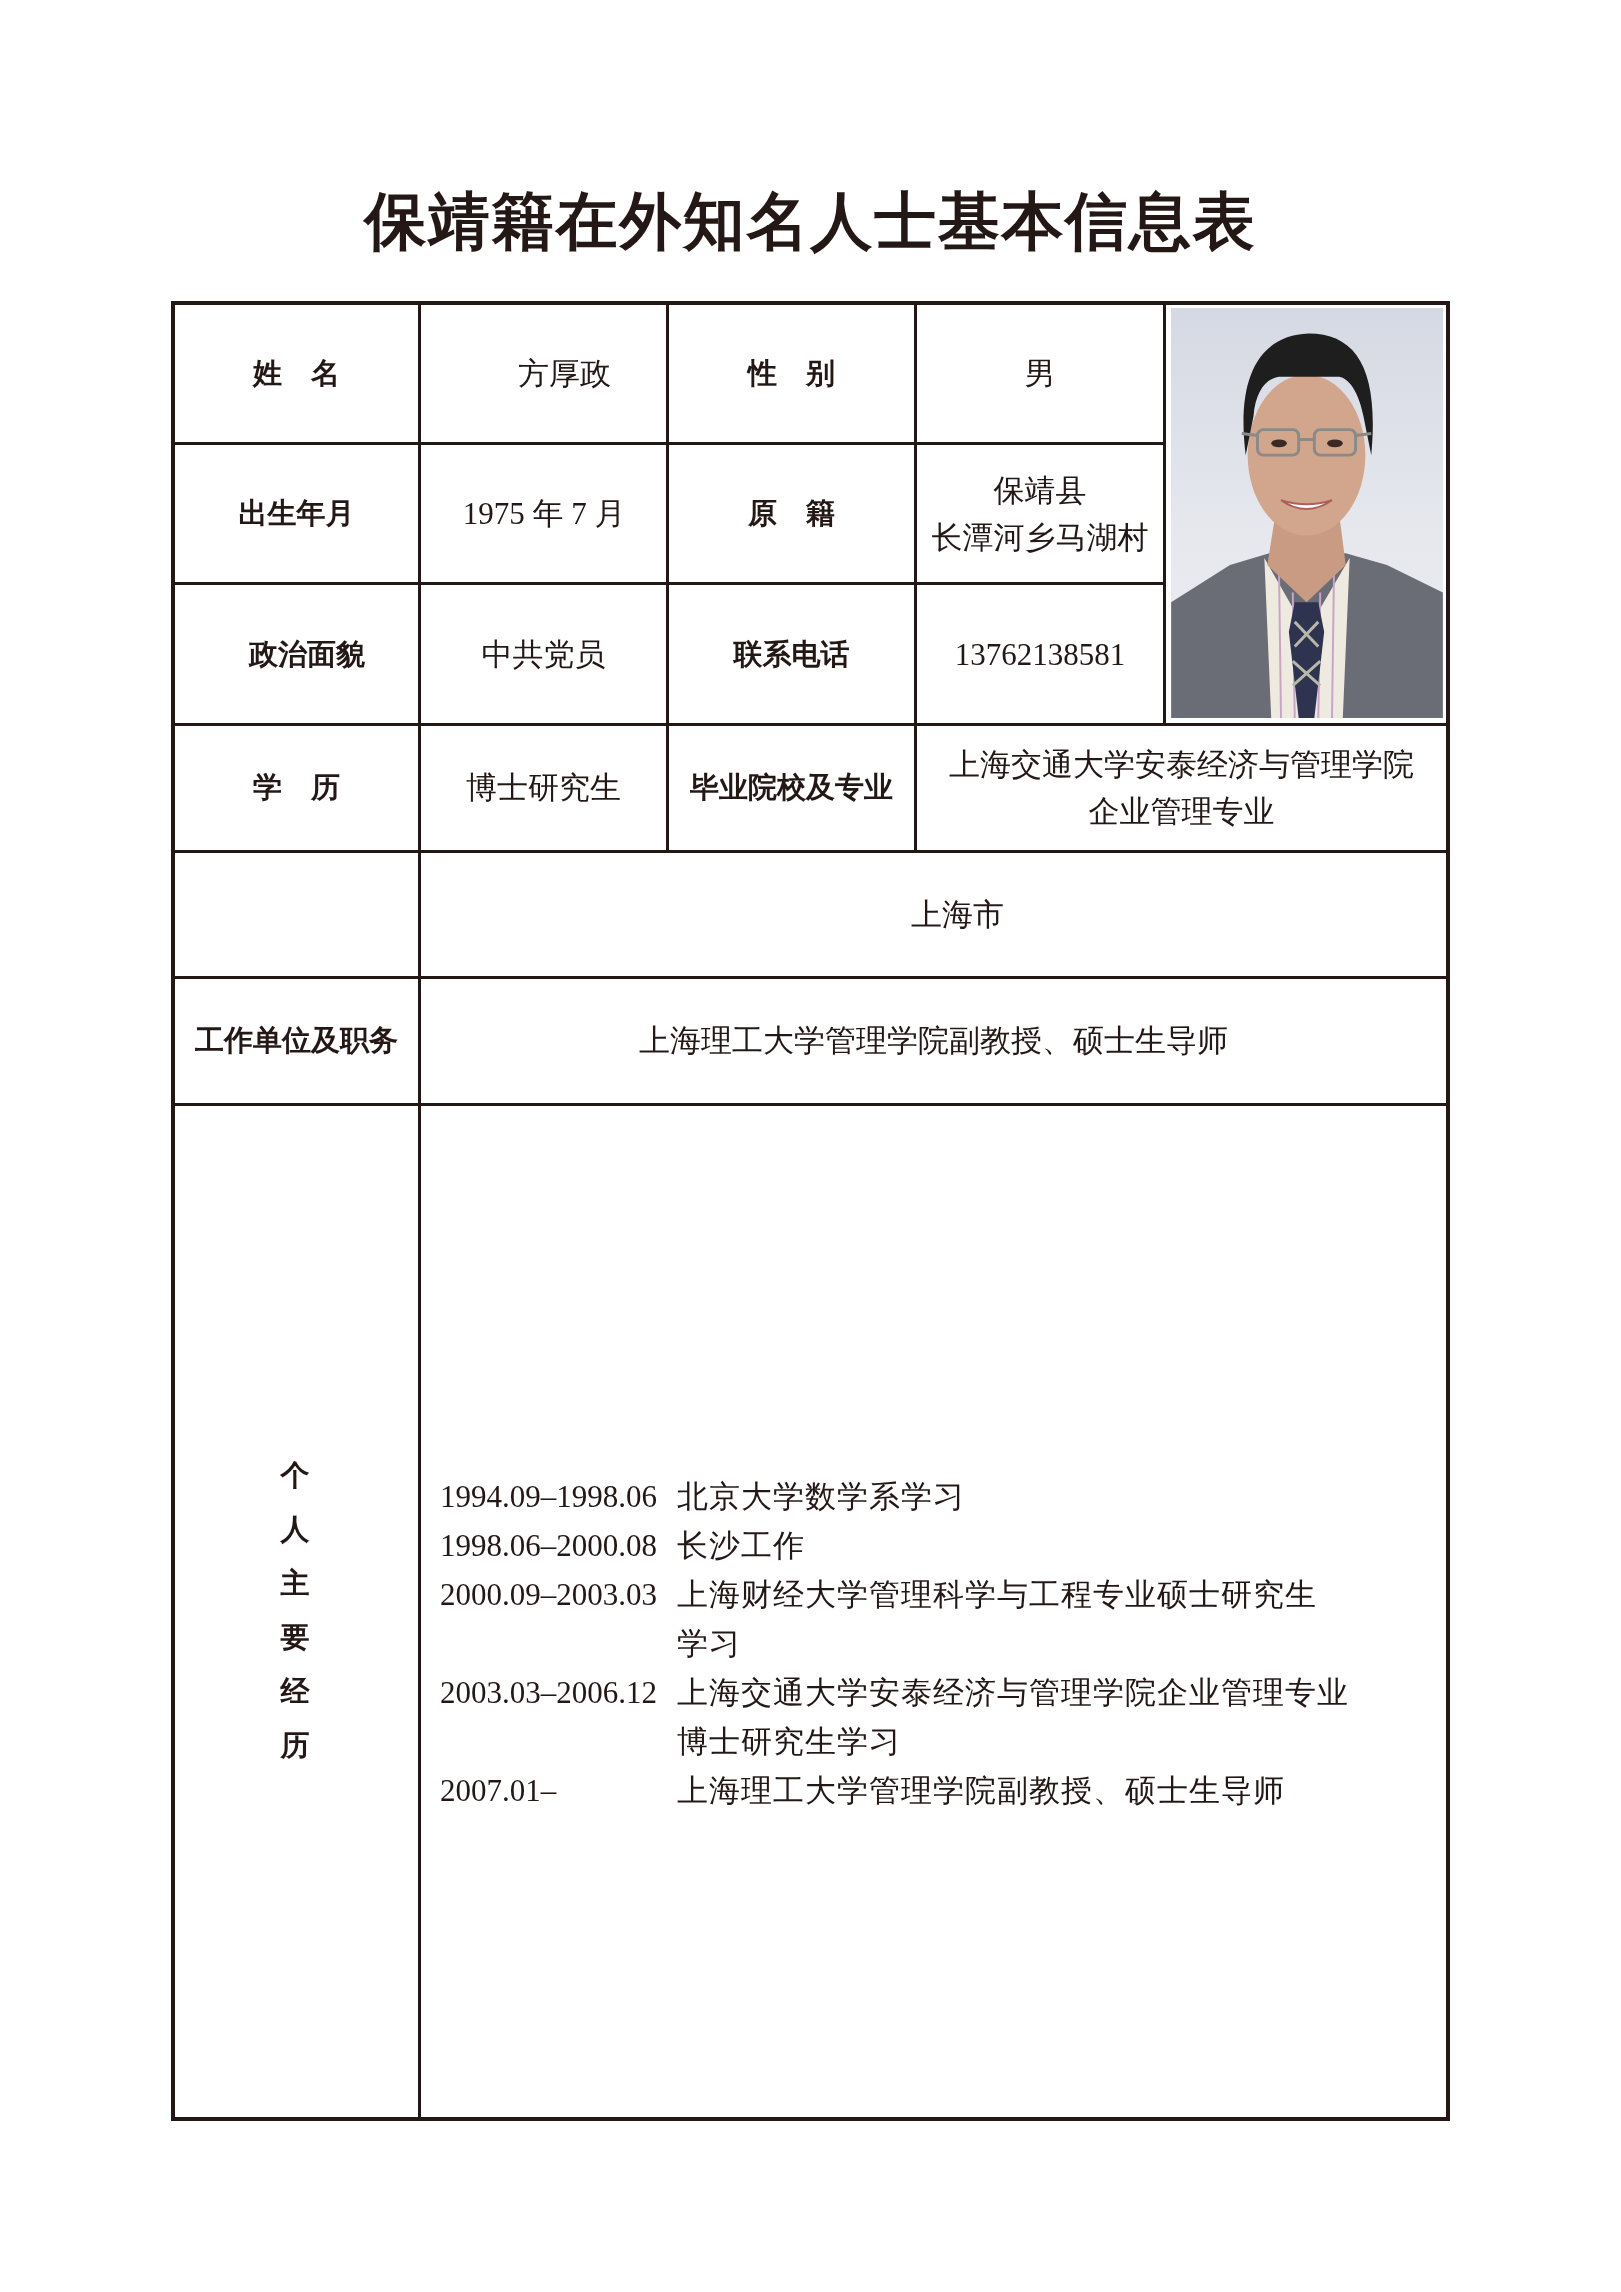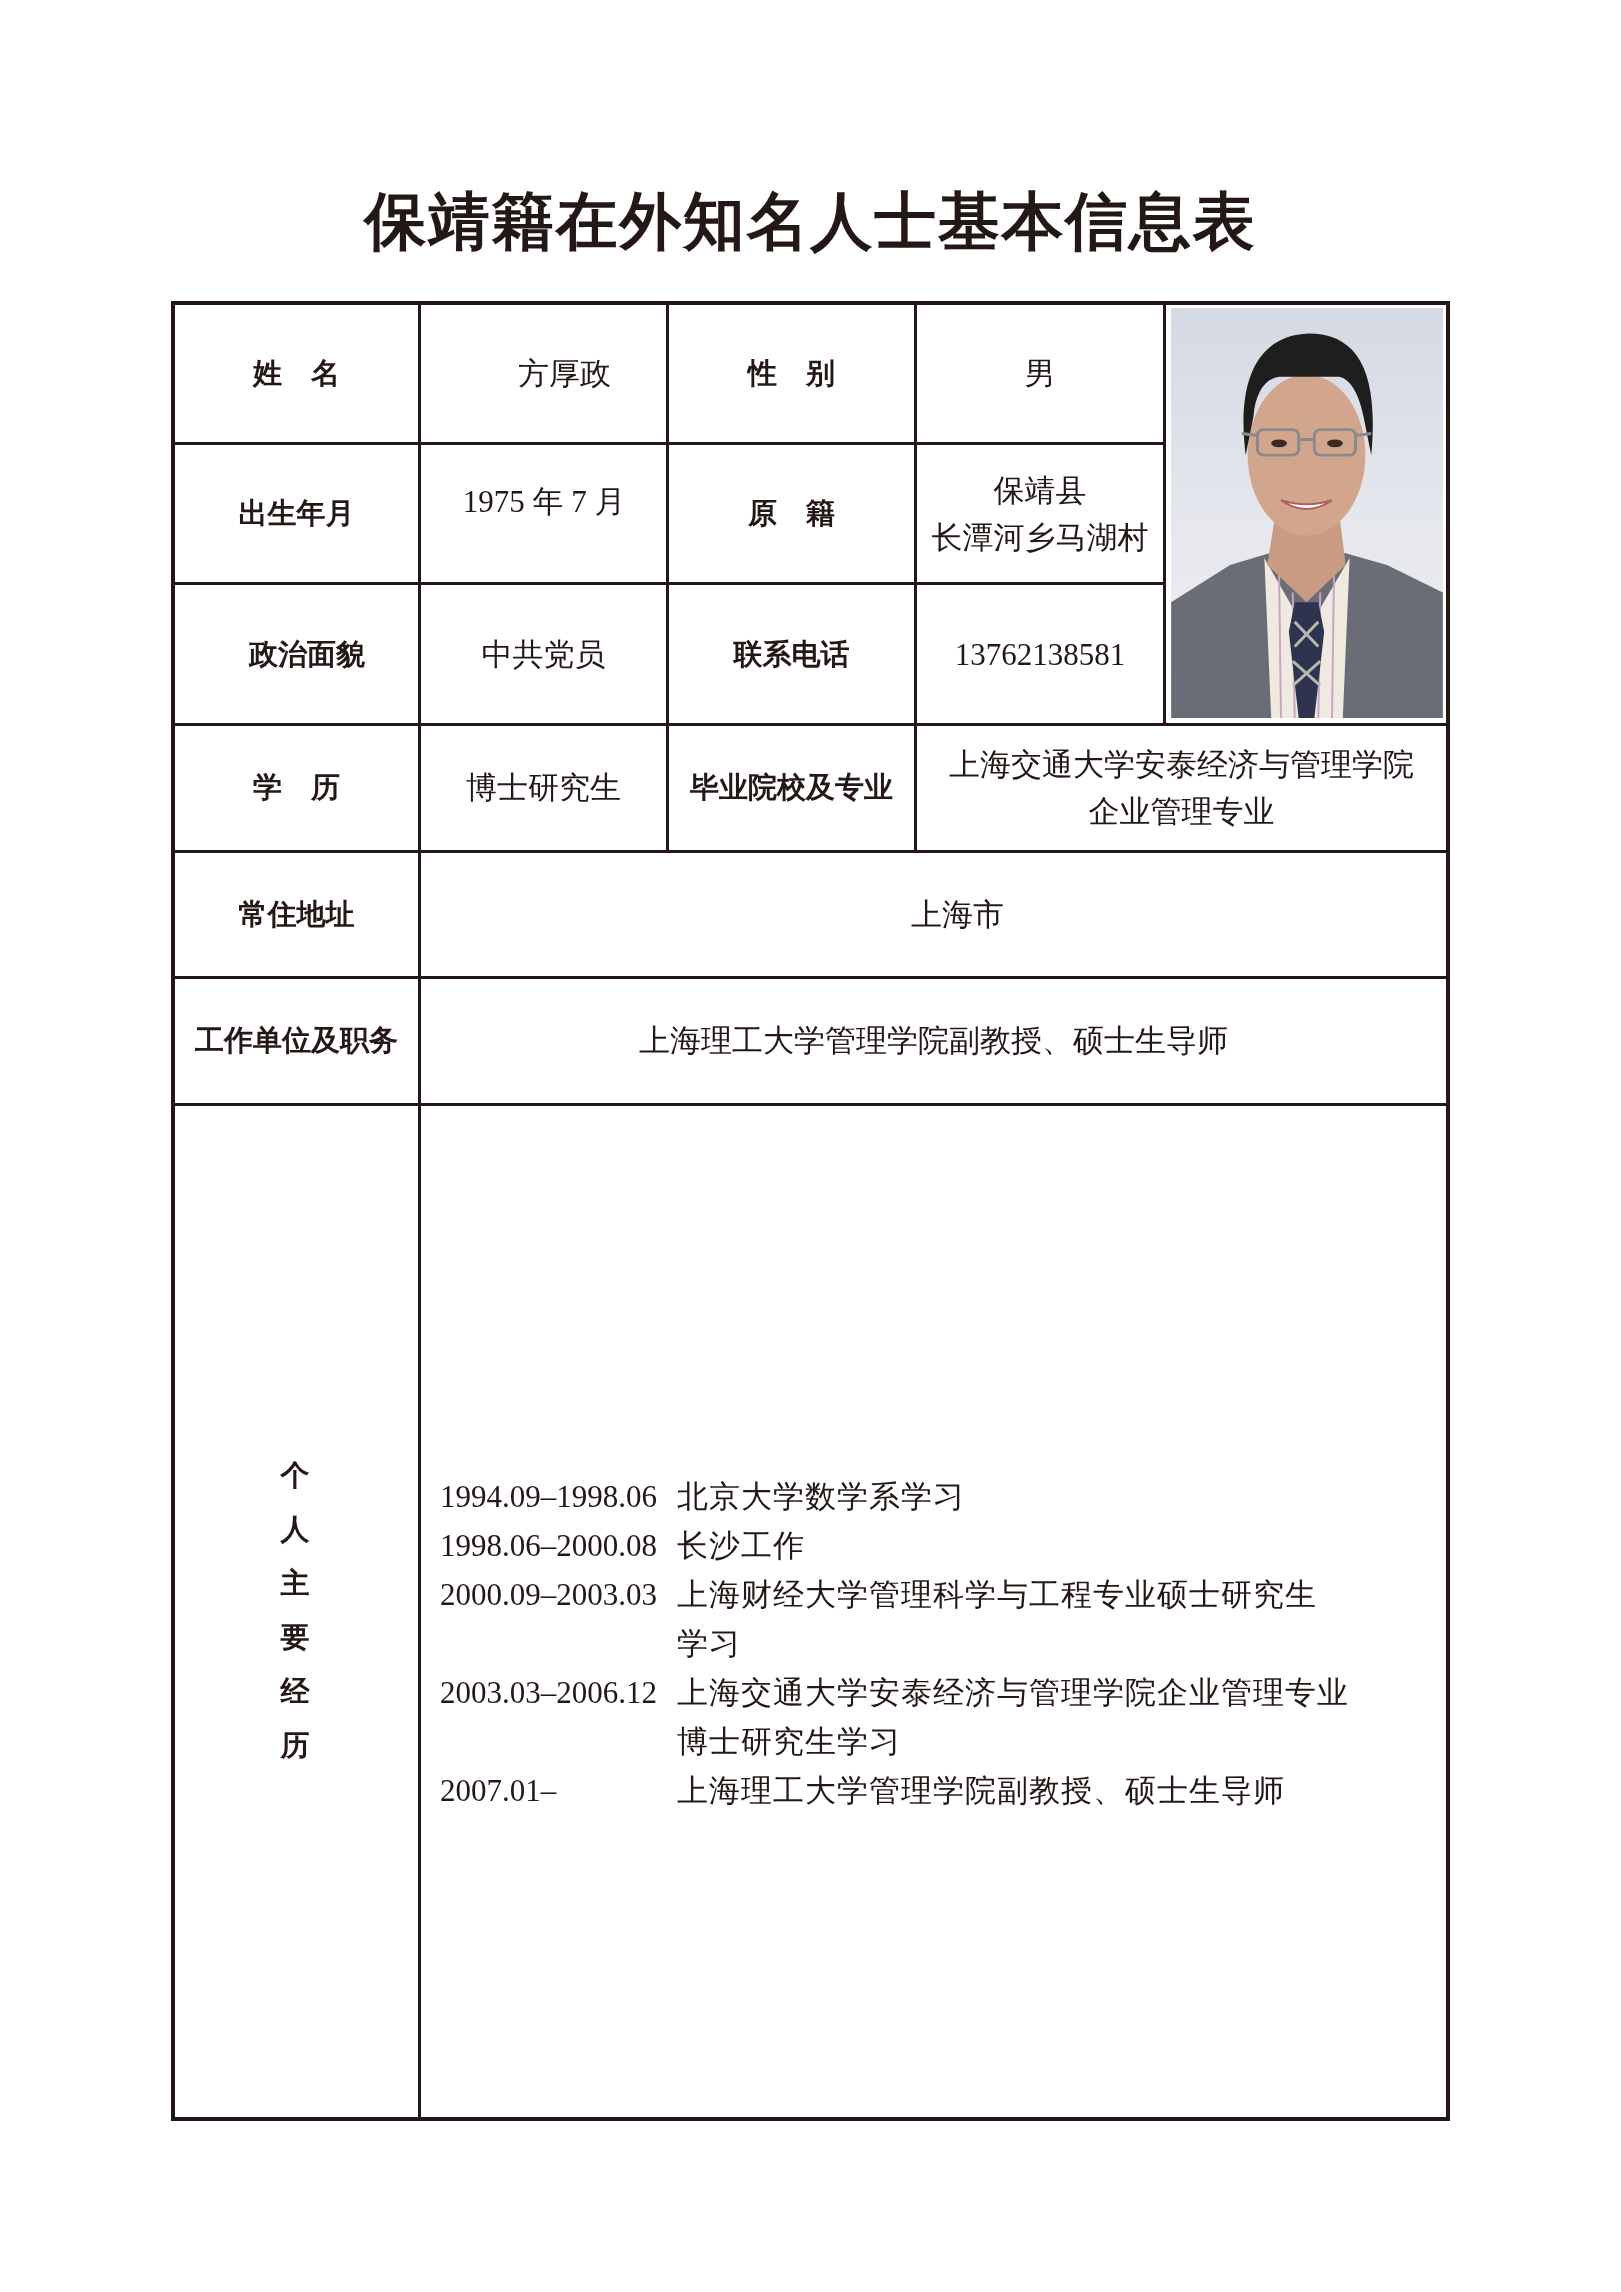--- a/index.html
+++ b/index.html
@@ -59,21 +59,21 @@
   <div class="cell lbl" style="left:3.9px;top:3.9px;width:243px;height:137px;">
       <span class="spaced">姓名</span>
     </div>
   <div class="cell val" style="left:250px;top:3.9px;width:287px;height:137px;">方厚政</div>
   <div class="cell lbl" style="left:498px;top:3.9px;width:245px;height:137px;">
       <span class="spaced">性别</span>
     </div>
   <div class="cell val" style="left:746px;top:3.9px;width:246px;height:137px;">男</div>
 
   <div class="cell lbl" style="left:3.9px;top:144px;width:243px;height:137px;">出生年月</div>
-  <div class="cell val" style="left:250px;top:132px;width:246px;height:137px;">1975 年 7 月</div>
+  <div class="cell val" style="left:250px;top:144px;width:246px;height:137px;">1975 年 7 月</div>
   <div class="cell lbl" style="left:498px;top:144px;width:245px;height:137px;">
       <span class="spaced">原籍</span>
     </div>
   <div class="cell val" style="left:746px;top:144px;width:246px;height:137px;flex-direction:column;">
     <div>保靖县</div>
     <div>长潭河乡马湖村</div>
   </div>
 
   <div class="cell lbl" style="left:3.9px;top:284px;width:243px;height:138px;padding-left:21px;">政治面貌</div>
   <div class="cell val" style="left:250px;top:284px;width:245px;height:138px;">中共党员</div>
@@ -111,21 +111,20 @@
   <div class="cell lbl" style="left:3.9px;top:425px;width:243px;height:123px;">
       <span class="spaced">学历</span>
     </div>
   <div class="cell val" style="left:250px;top:425px;width:245px;height:123px;">博士研究生</div>
   <div class="cell lbl" style="left:498px;top:425px;width:245px;height:123px;">毕业院校及专业</div>
   <div class="cell val" style="left:746px;top:425px;width:529px;height:123px;flex-direction:column;">
     <div>上海交通大学安泰经济与管理学院</div>
     <div>企业管理专业</div>
   </div>
 
-  <div class="cell lbl" style="left:3.9px;top:552px;width:243px;height:123px;">常住地址</div>
   <div class="cell val" style="left:250px;top:552px;width:1073px;height:123px;">上海市</div>
 
   <div class="cell lbl" style="left:3.9px;top:678px;width:243px;height:123px;">工作单位及职务</div>
   <div class="cell val" style="left:250px;top:678px;width:1025px;height:123px;">上海理工大学管理学院副教授、硕士生导师</div>
 
   <div class="vert">
     <span>个</span>
     <span>人</span>
     <span>主</span>
     <span>要</span>

